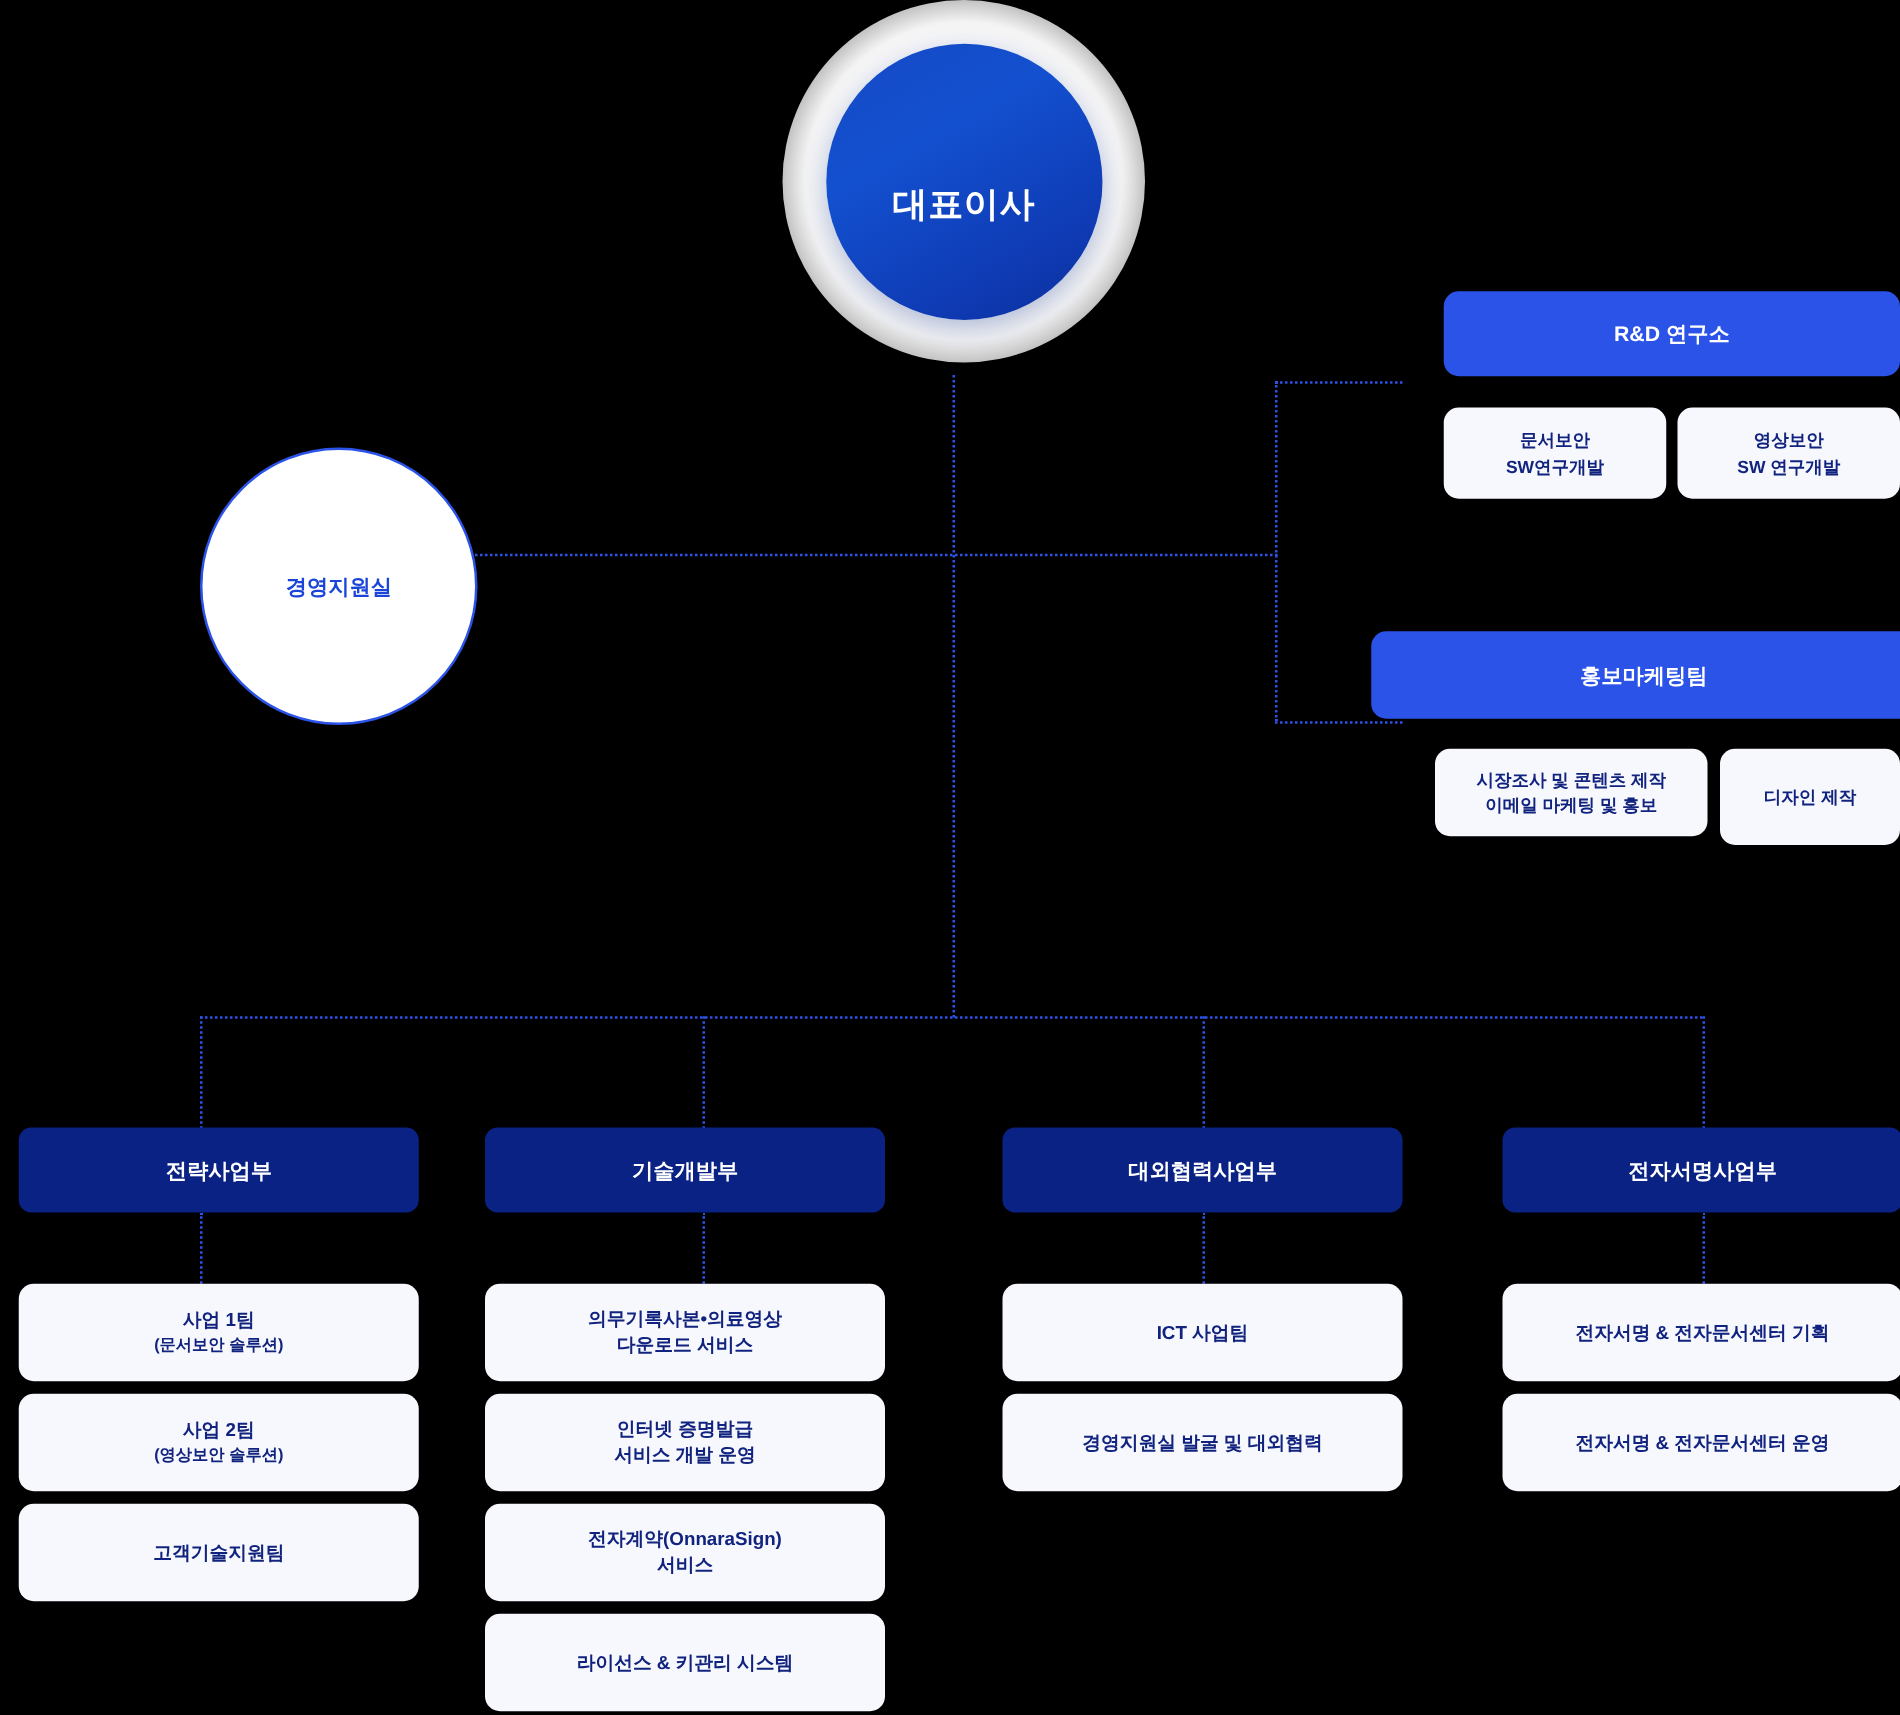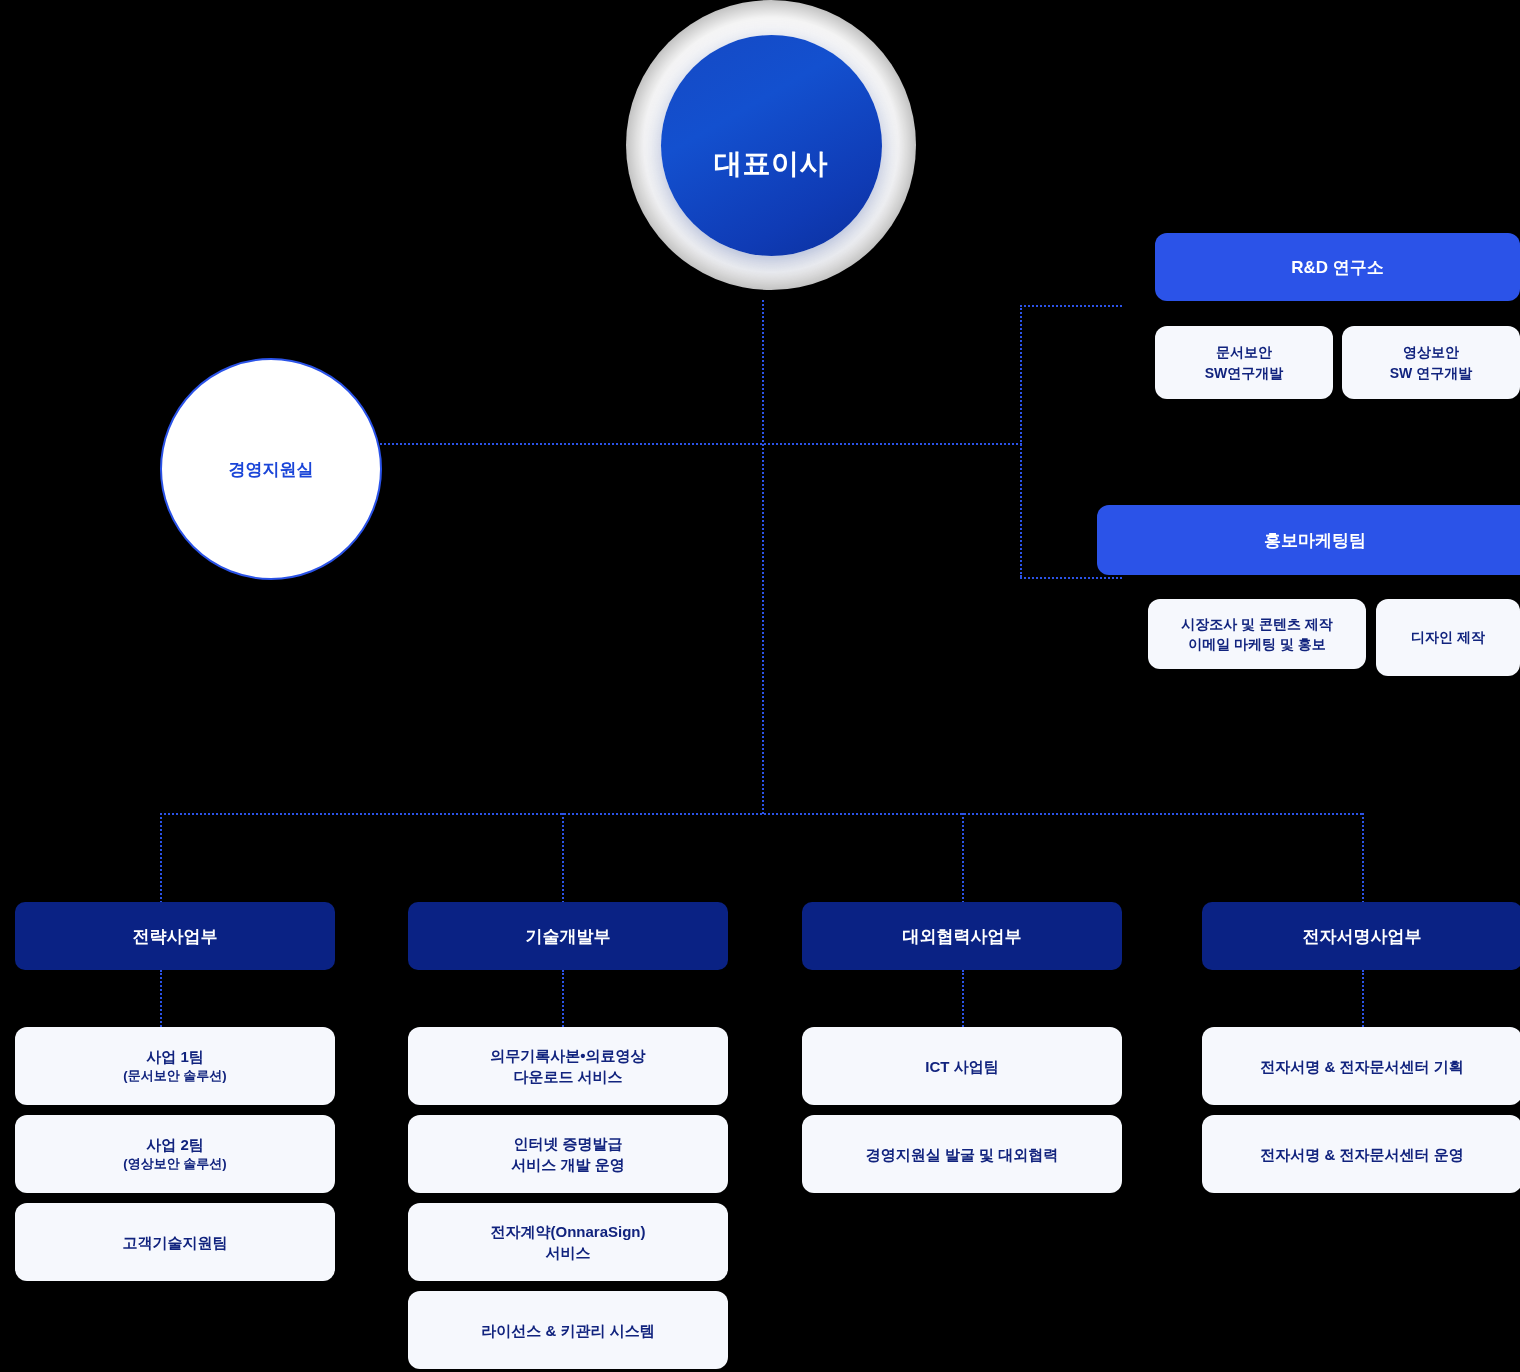--- a/index.html
+++ b/index.html
@@ -239,21 +239,21 @@
       <div class="dept-item">
         <div>사업 2팀</div>
         <div class="sub-note">(영상보안 솔루션)</div>
       </div>
       <div class="dept-item">
         <div>고객기술지원팀</div>
       </div>
     </div>
   </div>
 
-  <div class="dept-col" style="left:408px;">
+  <div class="dept-col" style="left:388px;">
     <div class="dept-head">
       <span>기술개발부</span>
     </div>
     <div class="dept-items">
       <div class="dept-item">
         <div>의무기록사본•의료영상</div>
         <div>다운로드 서비스</div>
       </div>
       <div class="dept-item">
         <div>인터넷 증명발급</div>

